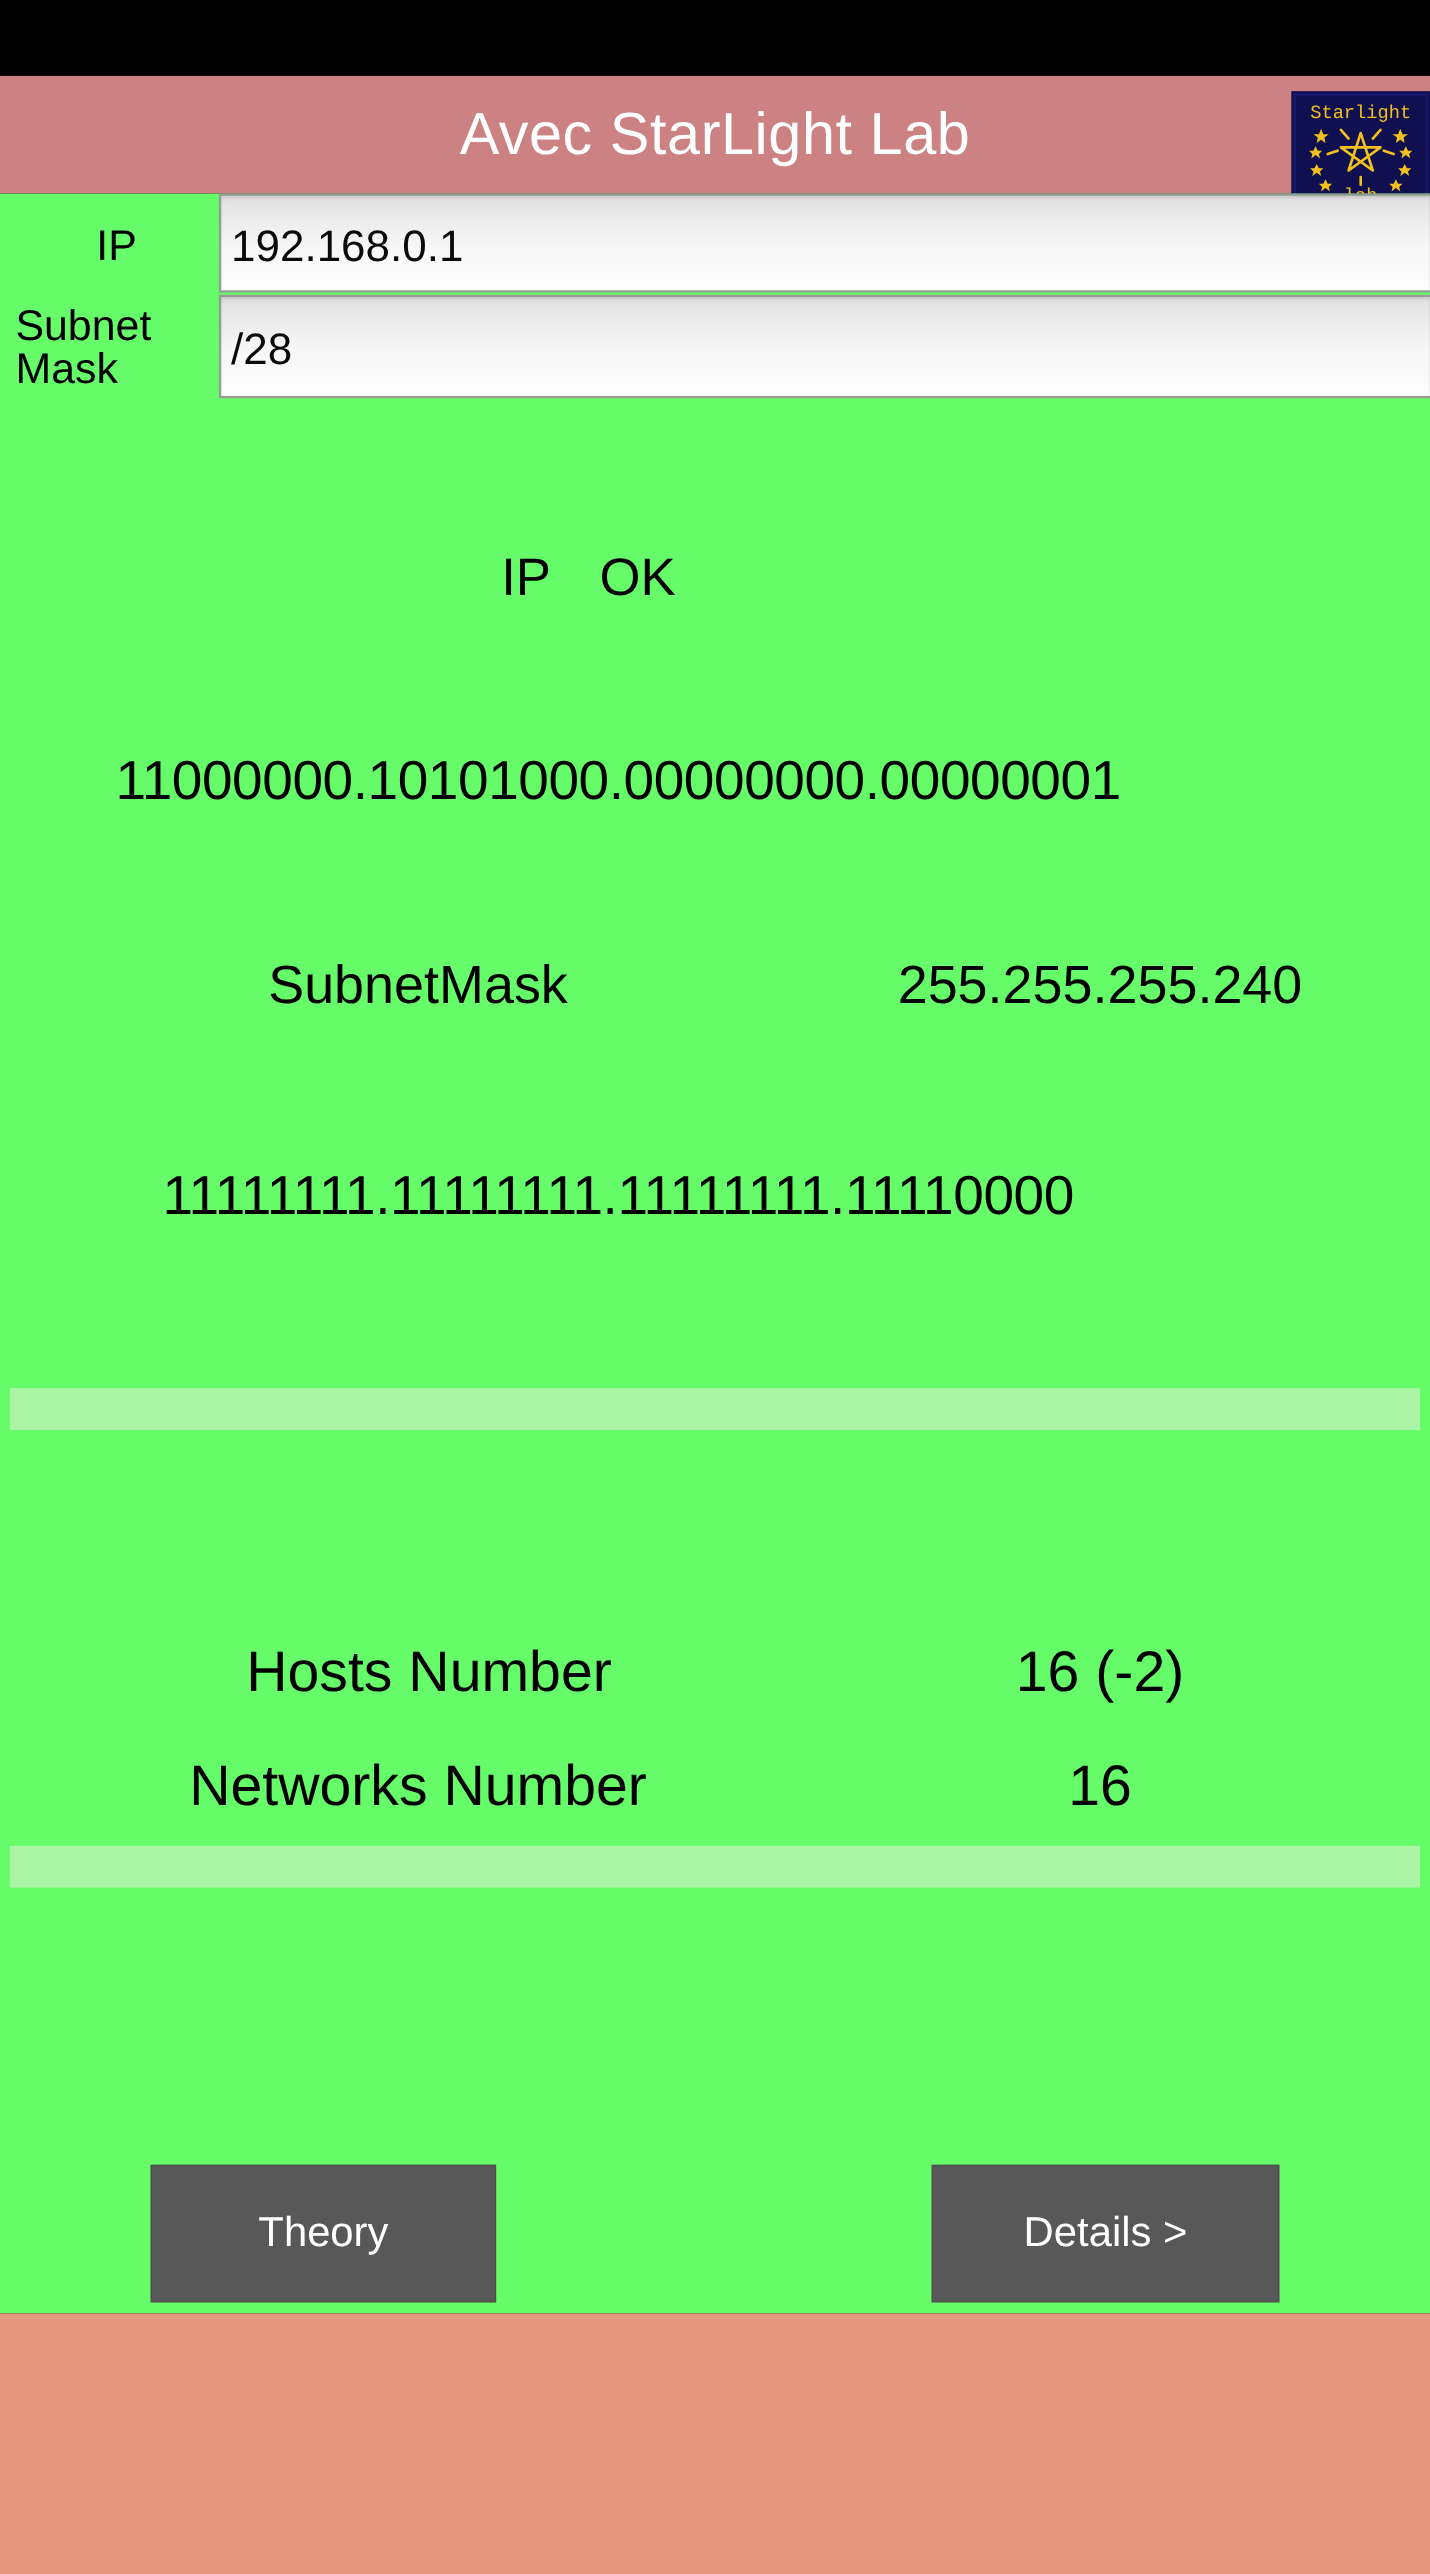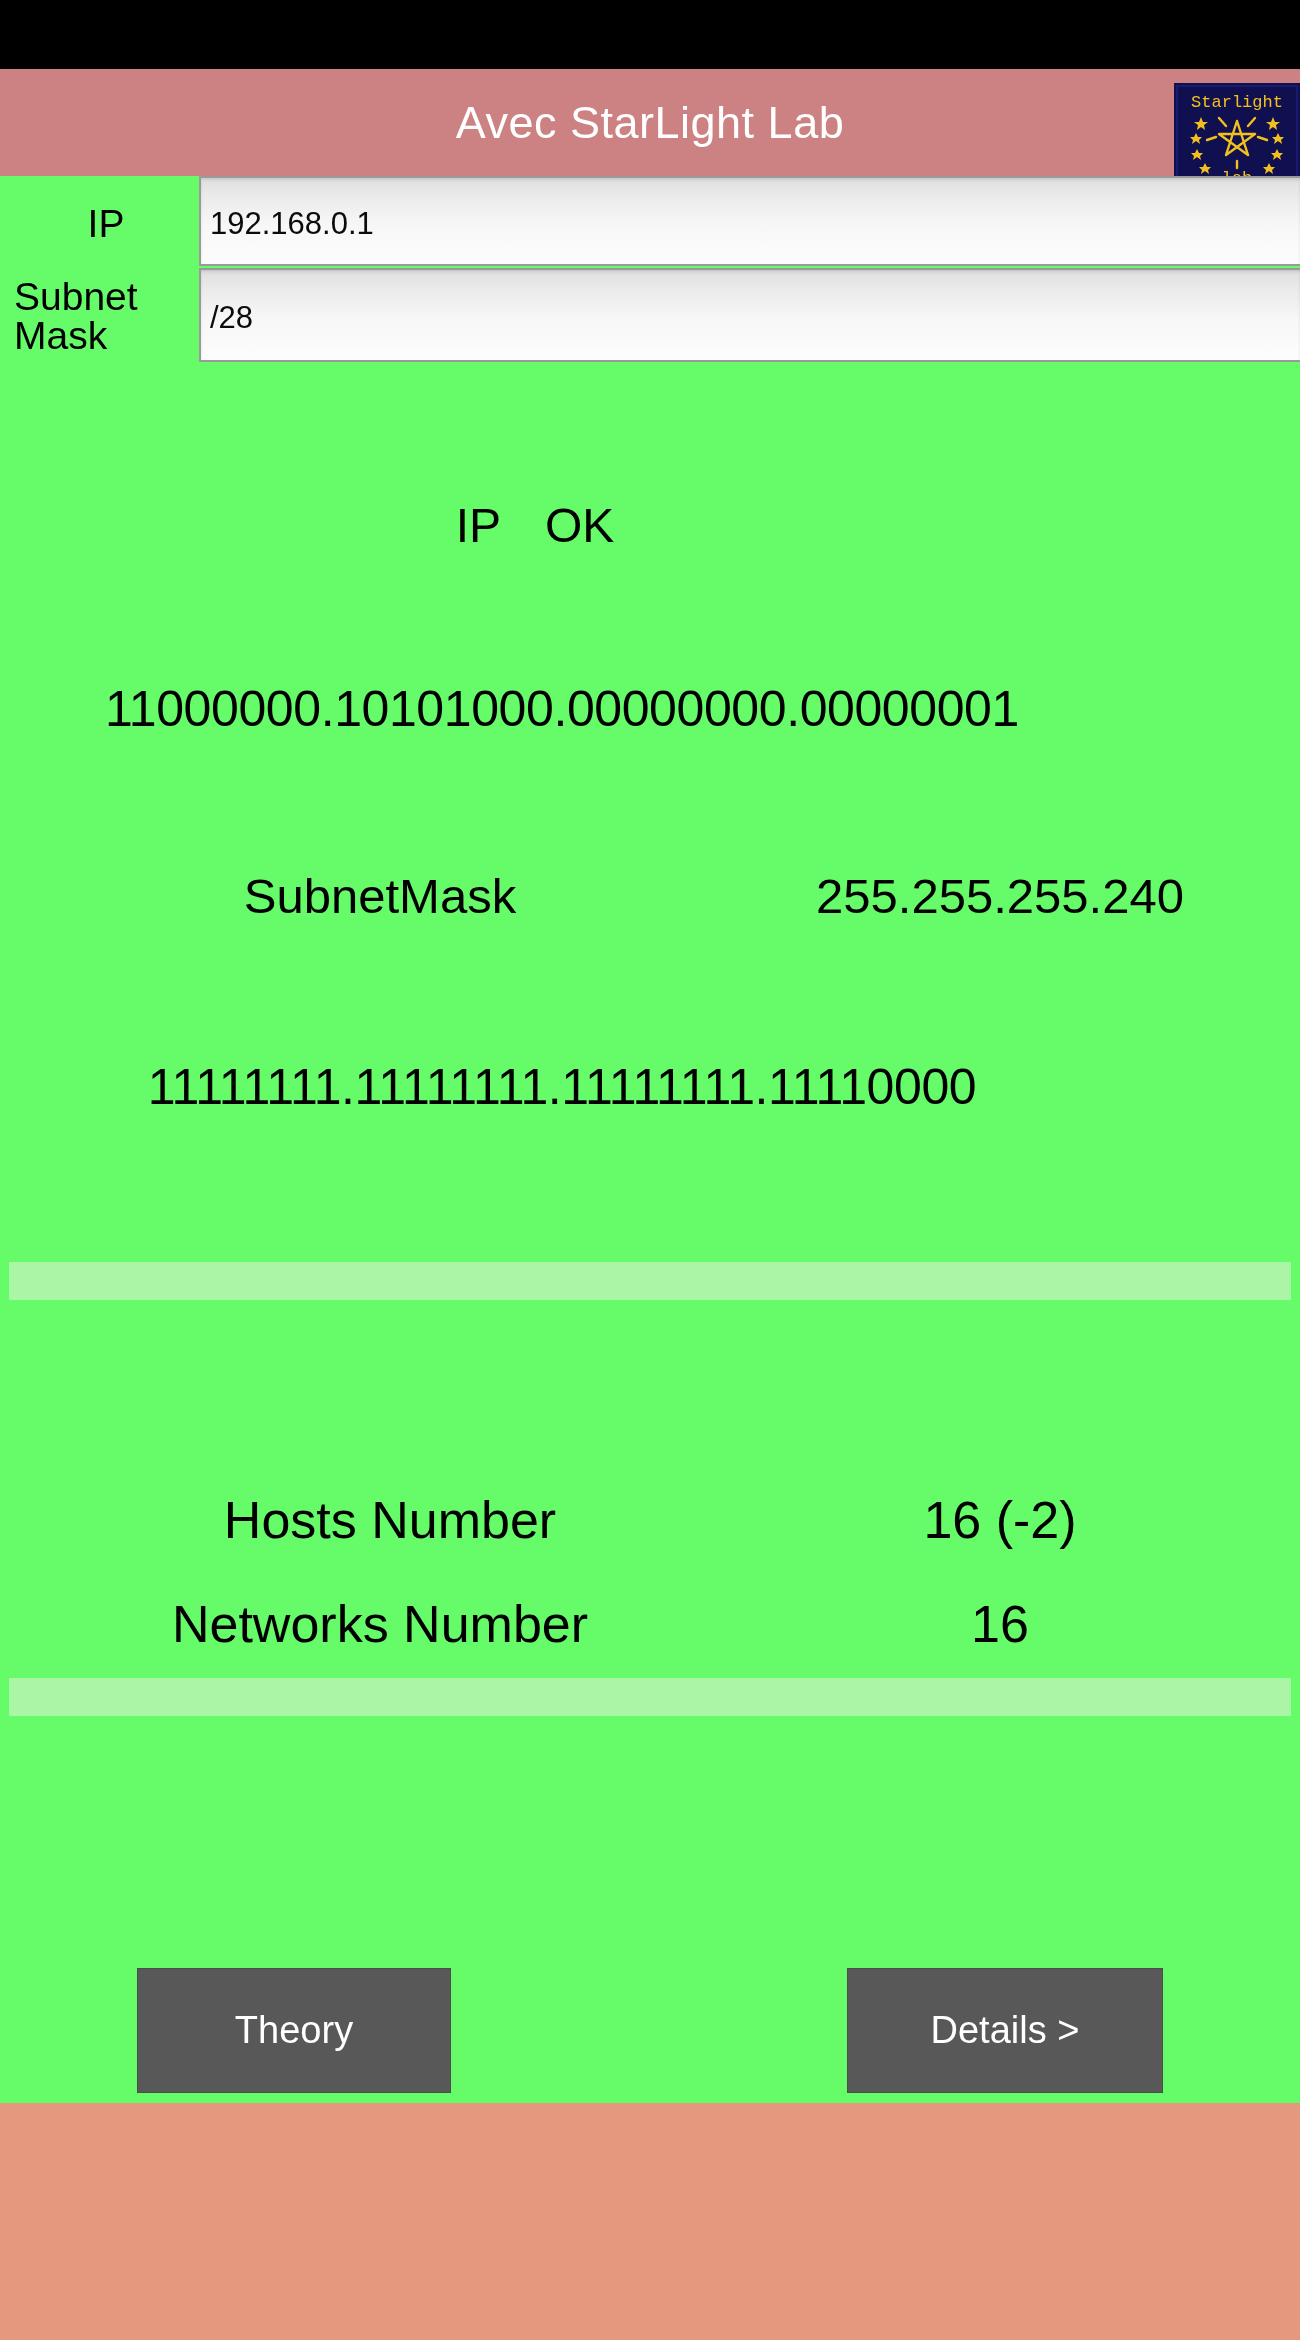--- a/index.html
+++ b/index.html
@@ -39,21 +39,21 @@
     background: #cc8183;
   }
   .title-text {
     position: absolute;
     left: 0; top: 0;
     width: 1300px;
     height: 107px;
     line-height: 107px;
     text-align: center;
     color: #ffffff;
-    font-size: 45px;
+    font-size: 54px;
     font-family: "Liberation Sans", sans-serif;
     letter-spacing: 0.5px;
     white-space: nowrap;
   }
   .app-logo {
     position: absolute;
     right: 0px;
     top: 83px;
     width: 126px;
     height: 104px;
@@ -89,21 +89,21 @@
   .field-label.centered { text-align: center; }
   .text-input {
     position: absolute;
     left: 199px;
     width: 1101px;
     box-sizing: border-box;
     background: linear-gradient(to bottom, #dfdfdf 0%, #ebebeb 22%, #f7f7f7 55%, #fdfdfd 100%);
     border: 2px solid #9a9a9a;
     border-right: none;
     color: #0b0b0b;
-    font-size: 31px;
+    font-size: 40px;
     font-family: "Liberation Sans", sans-serif;
     padding: 6px 0 0 9px;
     outline: none;
     box-shadow: inset 0 2px 3px rgba(0,0,0,0.10);
   }
 
   
   .center-line {
     position: absolute;
     left: 0;

